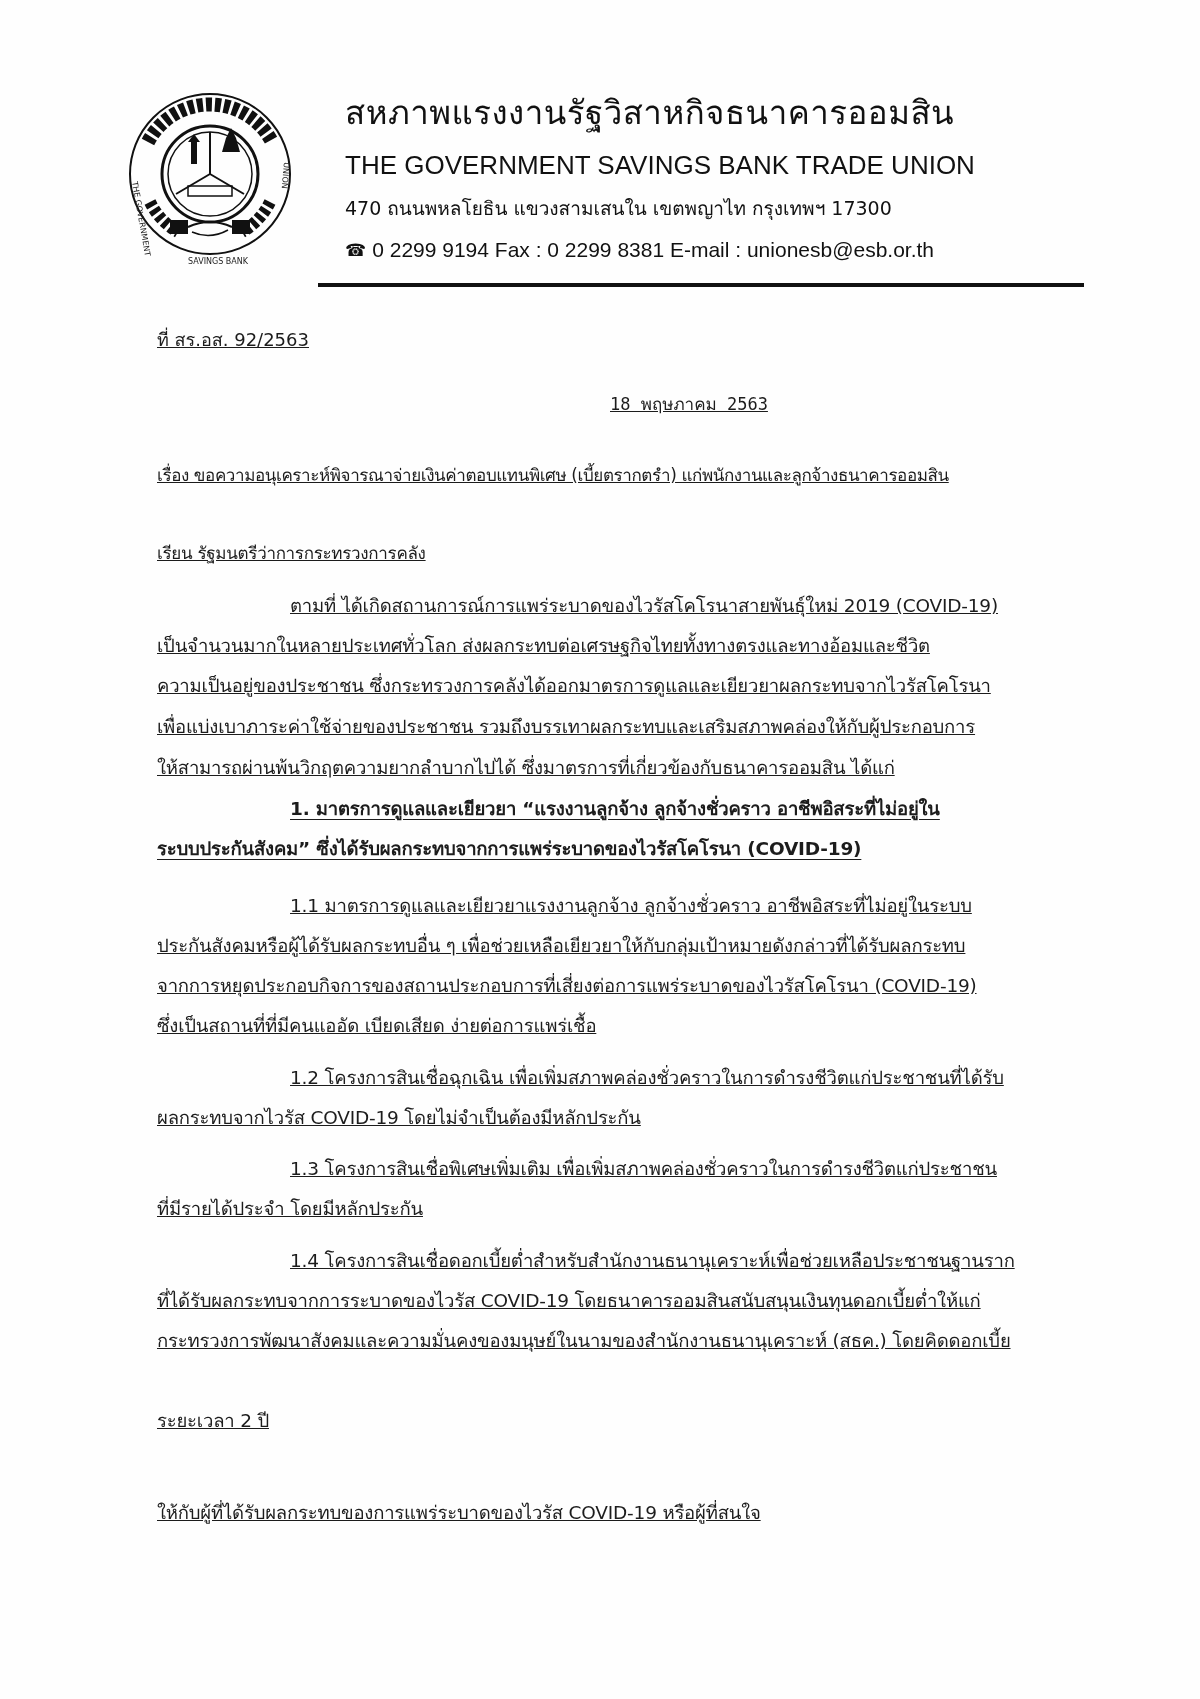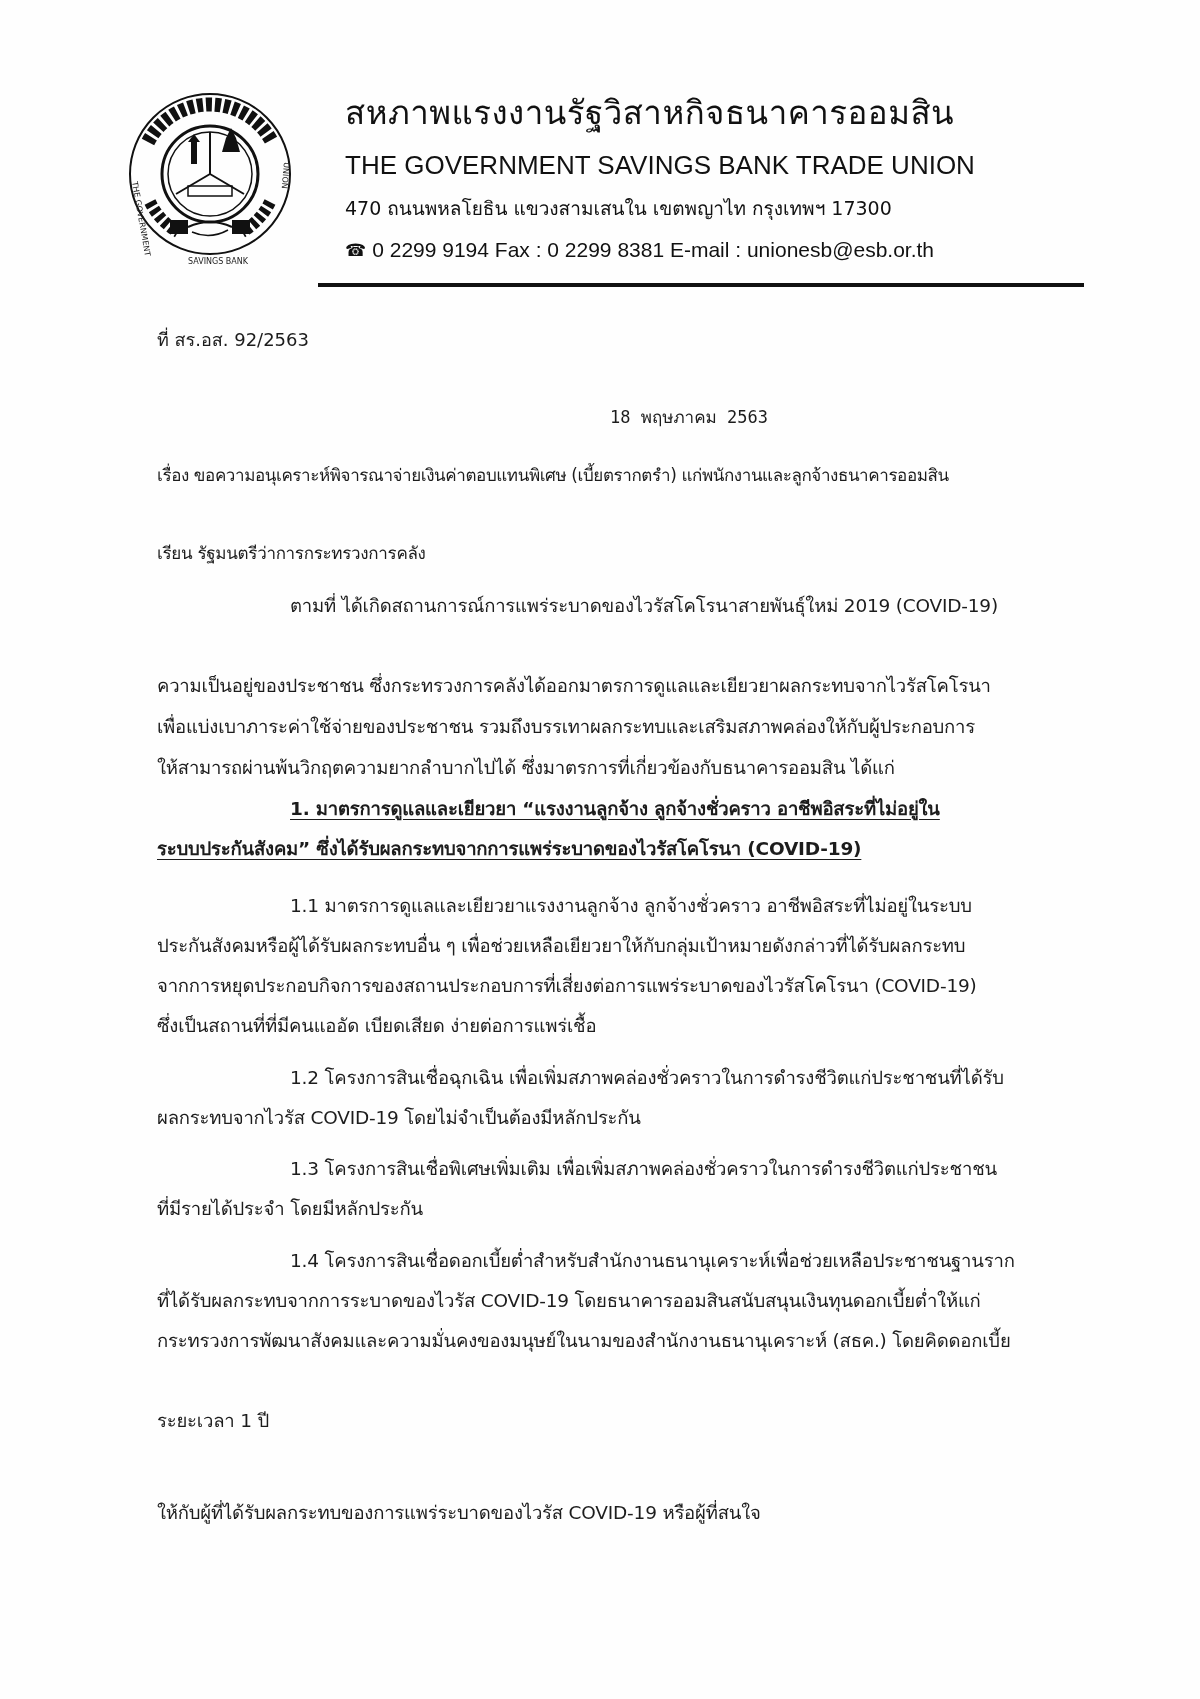--- a/index.html
+++ b/index.html
@@ -31,24 +31,24 @@
       font-family: "Liberation Sans", sans-serif; font-size: 21px; color: #111; white-space: nowrap;
       display: flex; align-items: center; gap: 6px;
     }
     .phone-icon { font-size: 17px; }
     .rule {
       position: absolute; left: 318px; top: 283px; width: 766px; height: 4px; background: #111;
     }
 
     
     .line {
-      position: absolute; white-space: nowrap; font-size: 19px; color: #1c1c1c;
+      position: absolute; white-space: nowrap; font-size: 19px; color: #1c1c1c; text-decoration: underline;
     }
     .doc-no { left: 157px; top: 325px; font-size: 18px; }
-    .doc-date { left: 610px; top: 390px; font-family: "DejaVu Sans Mono", monospace; font-size: 17px; margin-top: 13px; }
+    .doc-date { left: 610px; top: 390px; font-family: "DejaVu Sans Mono", monospace; font-size: 17px; }
     .subject { left: 157px; top: 461px; font-size: 17px; letter-spacing: -0.4px; }
     .salute { left: 157px; top: 539px; font-size: 17px; letter-spacing: -0.3px; }
 
     .para-line { left: 157px; font-size: 18.5px; letter-spacing: -0.2px; }
     .indent { left: 290px; }
     .bold-u { font-weight: bold; text-decoration: underline; text-underline-offset: 4px; }
   </style>
 </head>
 <body>
 
@@ -86,20 +86,21 @@
     <span>0 2299 9194  Fax : 0 2299 8381  E-mail : unionesb@esb.or.th</span>
   </div>
   <div class="rule"></div>
 
   <div class="line doc-no">ที่ สร.อส. 92/2563</div>
   <div class="line doc-date">18  พฤษภาคม  2563</div>
   <div class="line subject">เรื่อง  ขอความอนุเคราะห์พิจารณาจ่ายเงินค่าตอบแทนพิเศษ (เบี้ยตรากตรำ) แก่พนักงานและลูกจ้างธนาคารออมสิน</div>
   <div class="line salute">เรียน  รัฐมนตรีว่าการกระทรวงการคลัง</div>
 
   <div class="line para-line indent" style="top:591px">ตามที่ ได้เกิดสถานการณ์การแพร่ระบาดของไวรัสโคโรนาสายพันธุ์ใหม่ 2019 (COVID-19)</div>
+  <div class="line para-line" style="top:631px">เป็นจำนวนมากในหลายประเทศทั่วโลก ส่งผลกระทบต่อเศรษฐกิจไทยทั้งทางตรงและทางอ้อมและชีวิต</div>
   <div class="line para-line" style="top:671px">ความเป็นอยู่ของประชาชน ซึ่งกระทรวงการคลังได้ออกมาตรการดูแลและเยียวยาผลกระทบจากไวรัสโคโรนา</div>
   <div class="line para-line" style="top:753px">ให้สามารถผ่านพ้นวิกฤตความยากลำบากไปได้ ซึ่งมาตรการที่เกี่ยวข้องกับธนาคารออมสิน ได้แก่</div>
   <div class="line para-line" style="top:712px">เพื่อแบ่งเบาภาระค่าใช้จ่ายของประชาชน รวมถึงบรรเทาผลกระทบและเสริมสภาพคล่องให้กับผู้ประกอบการ</div>
 
   <div class="line para-line indent bold-u" style="top:794px">1. มาตรการดูแลและเยียวยา “แรงงานลูกจ้าง ลูกจ้างชั่วคราว อาชีพอิสระที่ไม่อยู่ใน</div>
   <div class="line para-line bold-u" style="top:834px">ระบบประกันสังคม” ซึ่งได้รับผลกระทบจากการแพร่ระบาดของไวรัสโคโรนา (COVID-19)</div>
 
   <div class="line para-line indent" style="top:891px">1.1 มาตรการดูแลและเยียวยาแรงงานลูกจ้าง ลูกจ้างชั่วคราว อาชีพอิสระที่ไม่อยู่ในระบบ</div>
   <div class="line para-line" style="top:931px">ประกันสังคมหรือผู้ได้รับผลกระทบอื่น ๆ เพื่อช่วยเหลือเยียวยาให้กับกลุ่มเป้าหมายดังกล่าวที่ได้รับผลกระทบ</div>
   <div class="line para-line" style="top:971px">จากการหยุดประกอบกิจการของสถานประกอบการที่เสี่ยงต่อการแพร่ระบาดของไวรัสโคโรนา (COVID-19)</div>
@@ -107,17 +108,17 @@
 
   <div class="line para-line indent" style="top:1063px">1.2 โครงการสินเชื่อฉุกเฉิน เพื่อเพิ่มสภาพคล่องชั่วคราวในการดำรงชีวิตแก่ประชาชนที่ได้รับ</div>
   <div class="line para-line" style="top:1103px">ผลกระทบจากไวรัส COVID-19 โดยไม่จำเป็นต้องมีหลักประกัน</div>
 
   <div class="line para-line indent" style="top:1154px">1.3 โครงการสินเชื่อพิเศษเพิ่มเติม เพื่อเพิ่มสภาพคล่องชั่วคราวในการดำรงชีวิตแก่ประชาชน</div>
   <div class="line para-line" style="top:1194px">ที่มีรายได้ประจำ โดยมีหลักประกัน</div>
 
   <div class="line para-line indent" style="top:1246px">1.4 โครงการสินเชื่อดอกเบี้ยต่ำสำหรับสำนักงานธนานุเคราะห์เพื่อช่วยเหลือประชาชนฐานราก</div>
   <div class="line para-line" style="top:1286px">ที่ได้รับผลกระทบจากการระบาดของไวรัส COVID-19 โดยธนาคารออมสินสนับสนุนเงินทุนดอกเบี้ยต่ำให้แก่</div>
   <div class="line para-line" style="top:1326px">กระทรวงการพัฒนาสังคมและความมั่นคงของมนุษย์ในนามของสำนักงานธนานุเคราะห์ (สธค.) โดยคิดดอกเบี้ย</div>
-  <div class="line para-line" style="top:1406px">ระยะเวลา 1 ปี</div>
+  <div class="line para-line" style="top:1406px">ระยะเวลา 2 ปี</div>
 
   <div class="line para-line" style="top:1498px">ให้กับผู้ที่ได้รับผลกระทบของการแพร่ระบาดของไวรัส COVID-19 หรือผู้ที่สนใจ</div>
 
 </div>
 
 </body></html>

